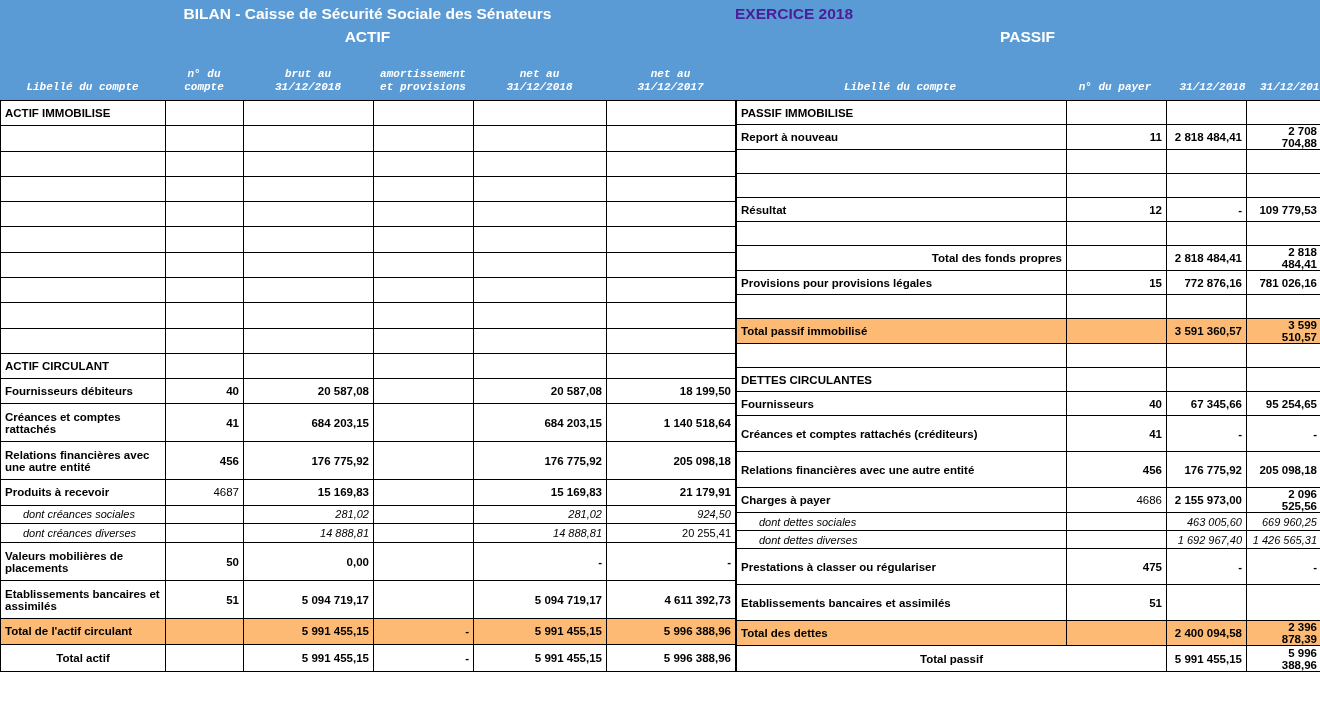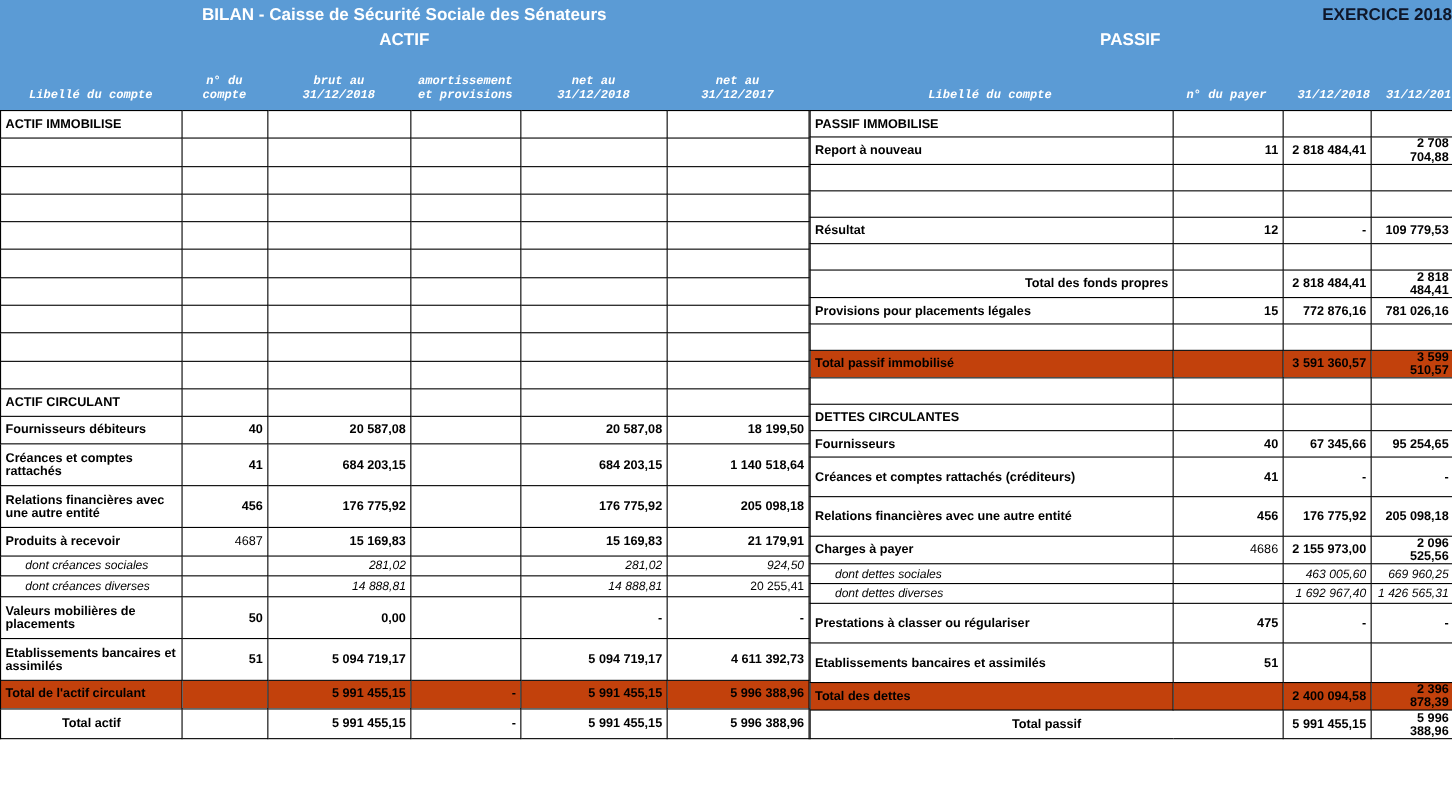--- a/index.html
+++ b/index.html
@@ -28,22 +28,22 @@
     text-align:center;
     font-weight:bold;font-size:15.5px;color:#ffffff;
   }
   .title-sub{
     position:absolute;top:28px;left:0;right:0;
     text-align:center;
     font-weight:bold;font-size:15.5px;color:#ffffff;
   }
   .title-ex{
     position:absolute;top:5px;left:0;right:0;
-    text-align:right;
-    font-weight:bold;font-size:15.5px;color:#0f172a;
+    text-align:left;
+    font-weight:bold;font-size:15.5px;color:#4c1d95;
   }
   .title-passif{
     position:absolute;top:28px;left:0;right:0;
     text-align:center;
     font-weight:bold;font-size:15.5px;color:#ffffff;
   }
 
   .colhead{
     position:absolute;bottom:6px;
     font-style:italic;font-weight:bold;font-size:11px;color:#ffffff;
@@ -61,21 +61,21 @@
     font-size:11.5px;
     overflow:hidden;
     box-sizing:border-box;
   }
   .lbl{font-weight:bold;text-align:left;}
   .lbl-plain{font-weight:normal;text-align:left;}
   .num{text-align:right;font-weight:bold;}
   .num-plain{text-align:right;font-weight:normal;}
   .ital{font-style:italic;font-weight:normal;}
   .ctr{text-align:center;font-weight:bold;}
-  .blue{background:#c2410c;}
+  .blue{background:#fdba74;}
   .indent{padding-left:22px;}
   .tall{height:36px;}
   .nowrapsmall{font-size:11px;}
   .rowtotal td{font-weight:bold;}
   .hline{line-height:12px;}
   .lastrow td{height:26px;}
 </style>
 </head>
 <body>
 
@@ -356,21 +356,21 @@
             <td></td>
             <td></td>
           </tr>
         <tr>
           <td class="num">Total des fonds propres</td>
           <td class="num"></td>
           <td class="num">2 818 484,41</td>
           <td class="num">2 818 484,41</td>
         </tr>
         <tr>
-          <td class="lbl">Provisions pour placements légales</td>
+          <td class="lbl">Provisions pour provisions légales</td>
           <td class="num">15</td>
           <td class="num">772 876,16</td>
           <td class="num">781 026,16</td>
         </tr>
         <tr>
             <td></td>
             <td></td>
             <td></td>
             <td></td>
           </tr>

